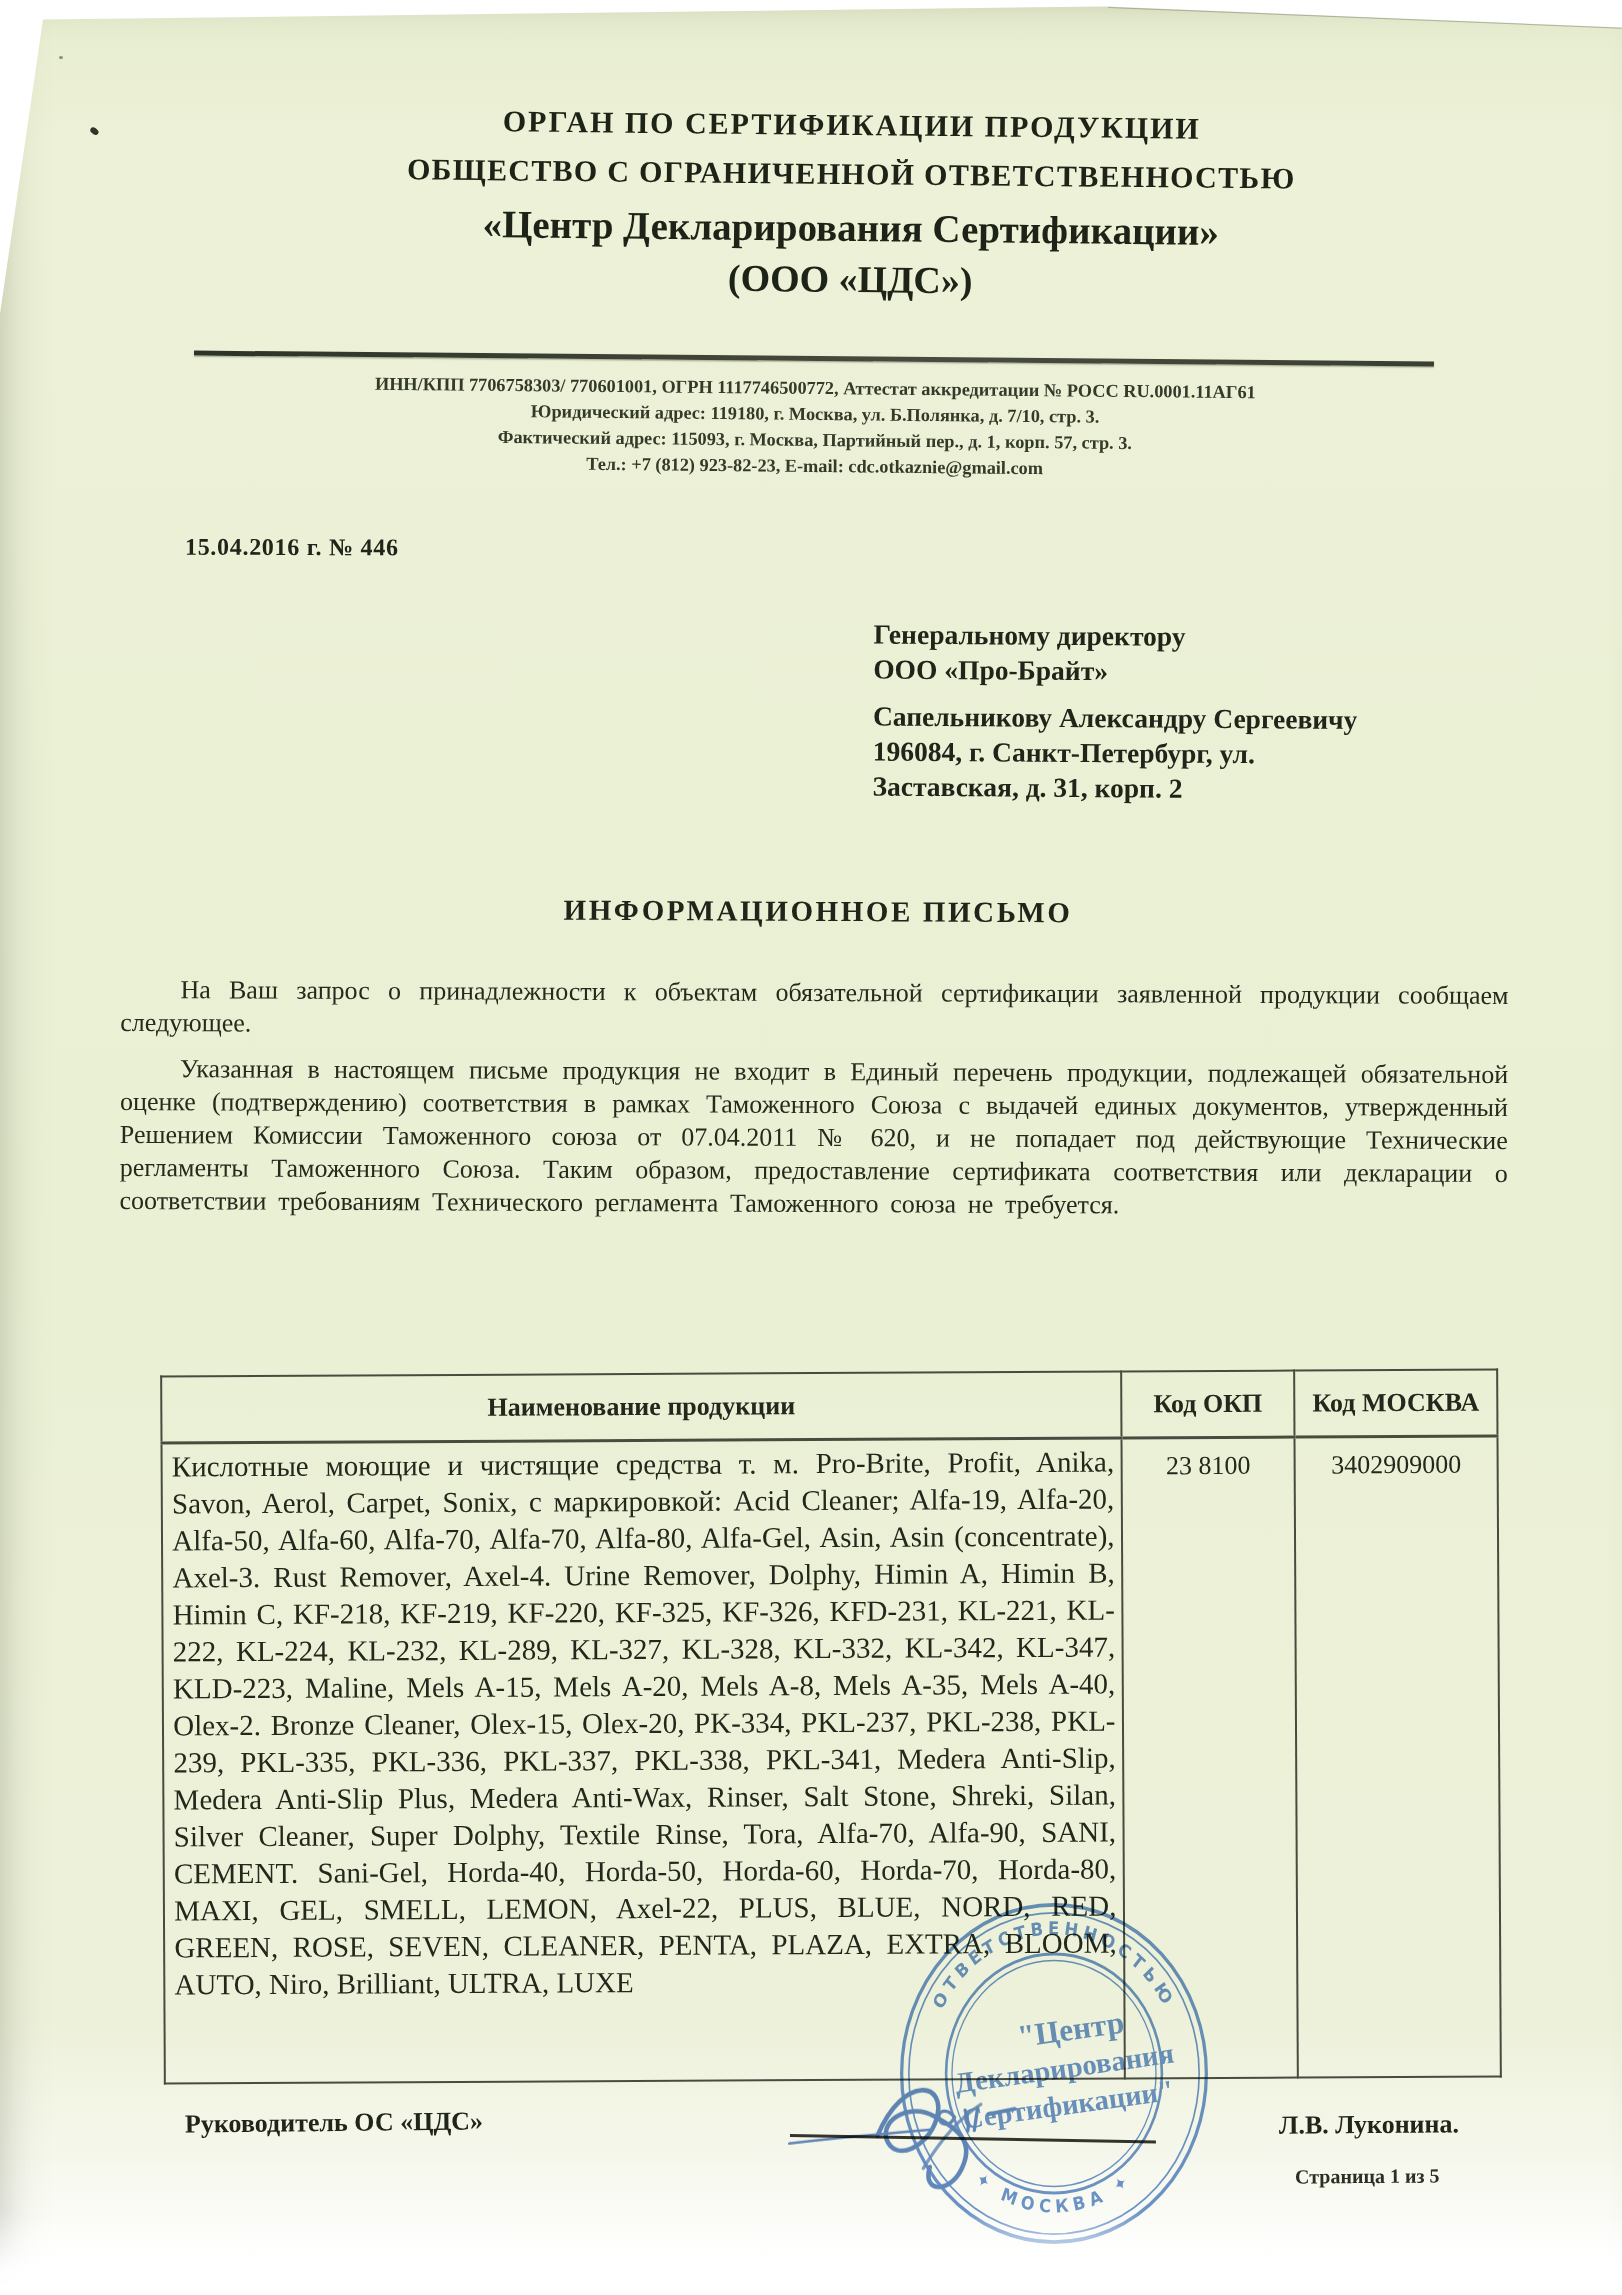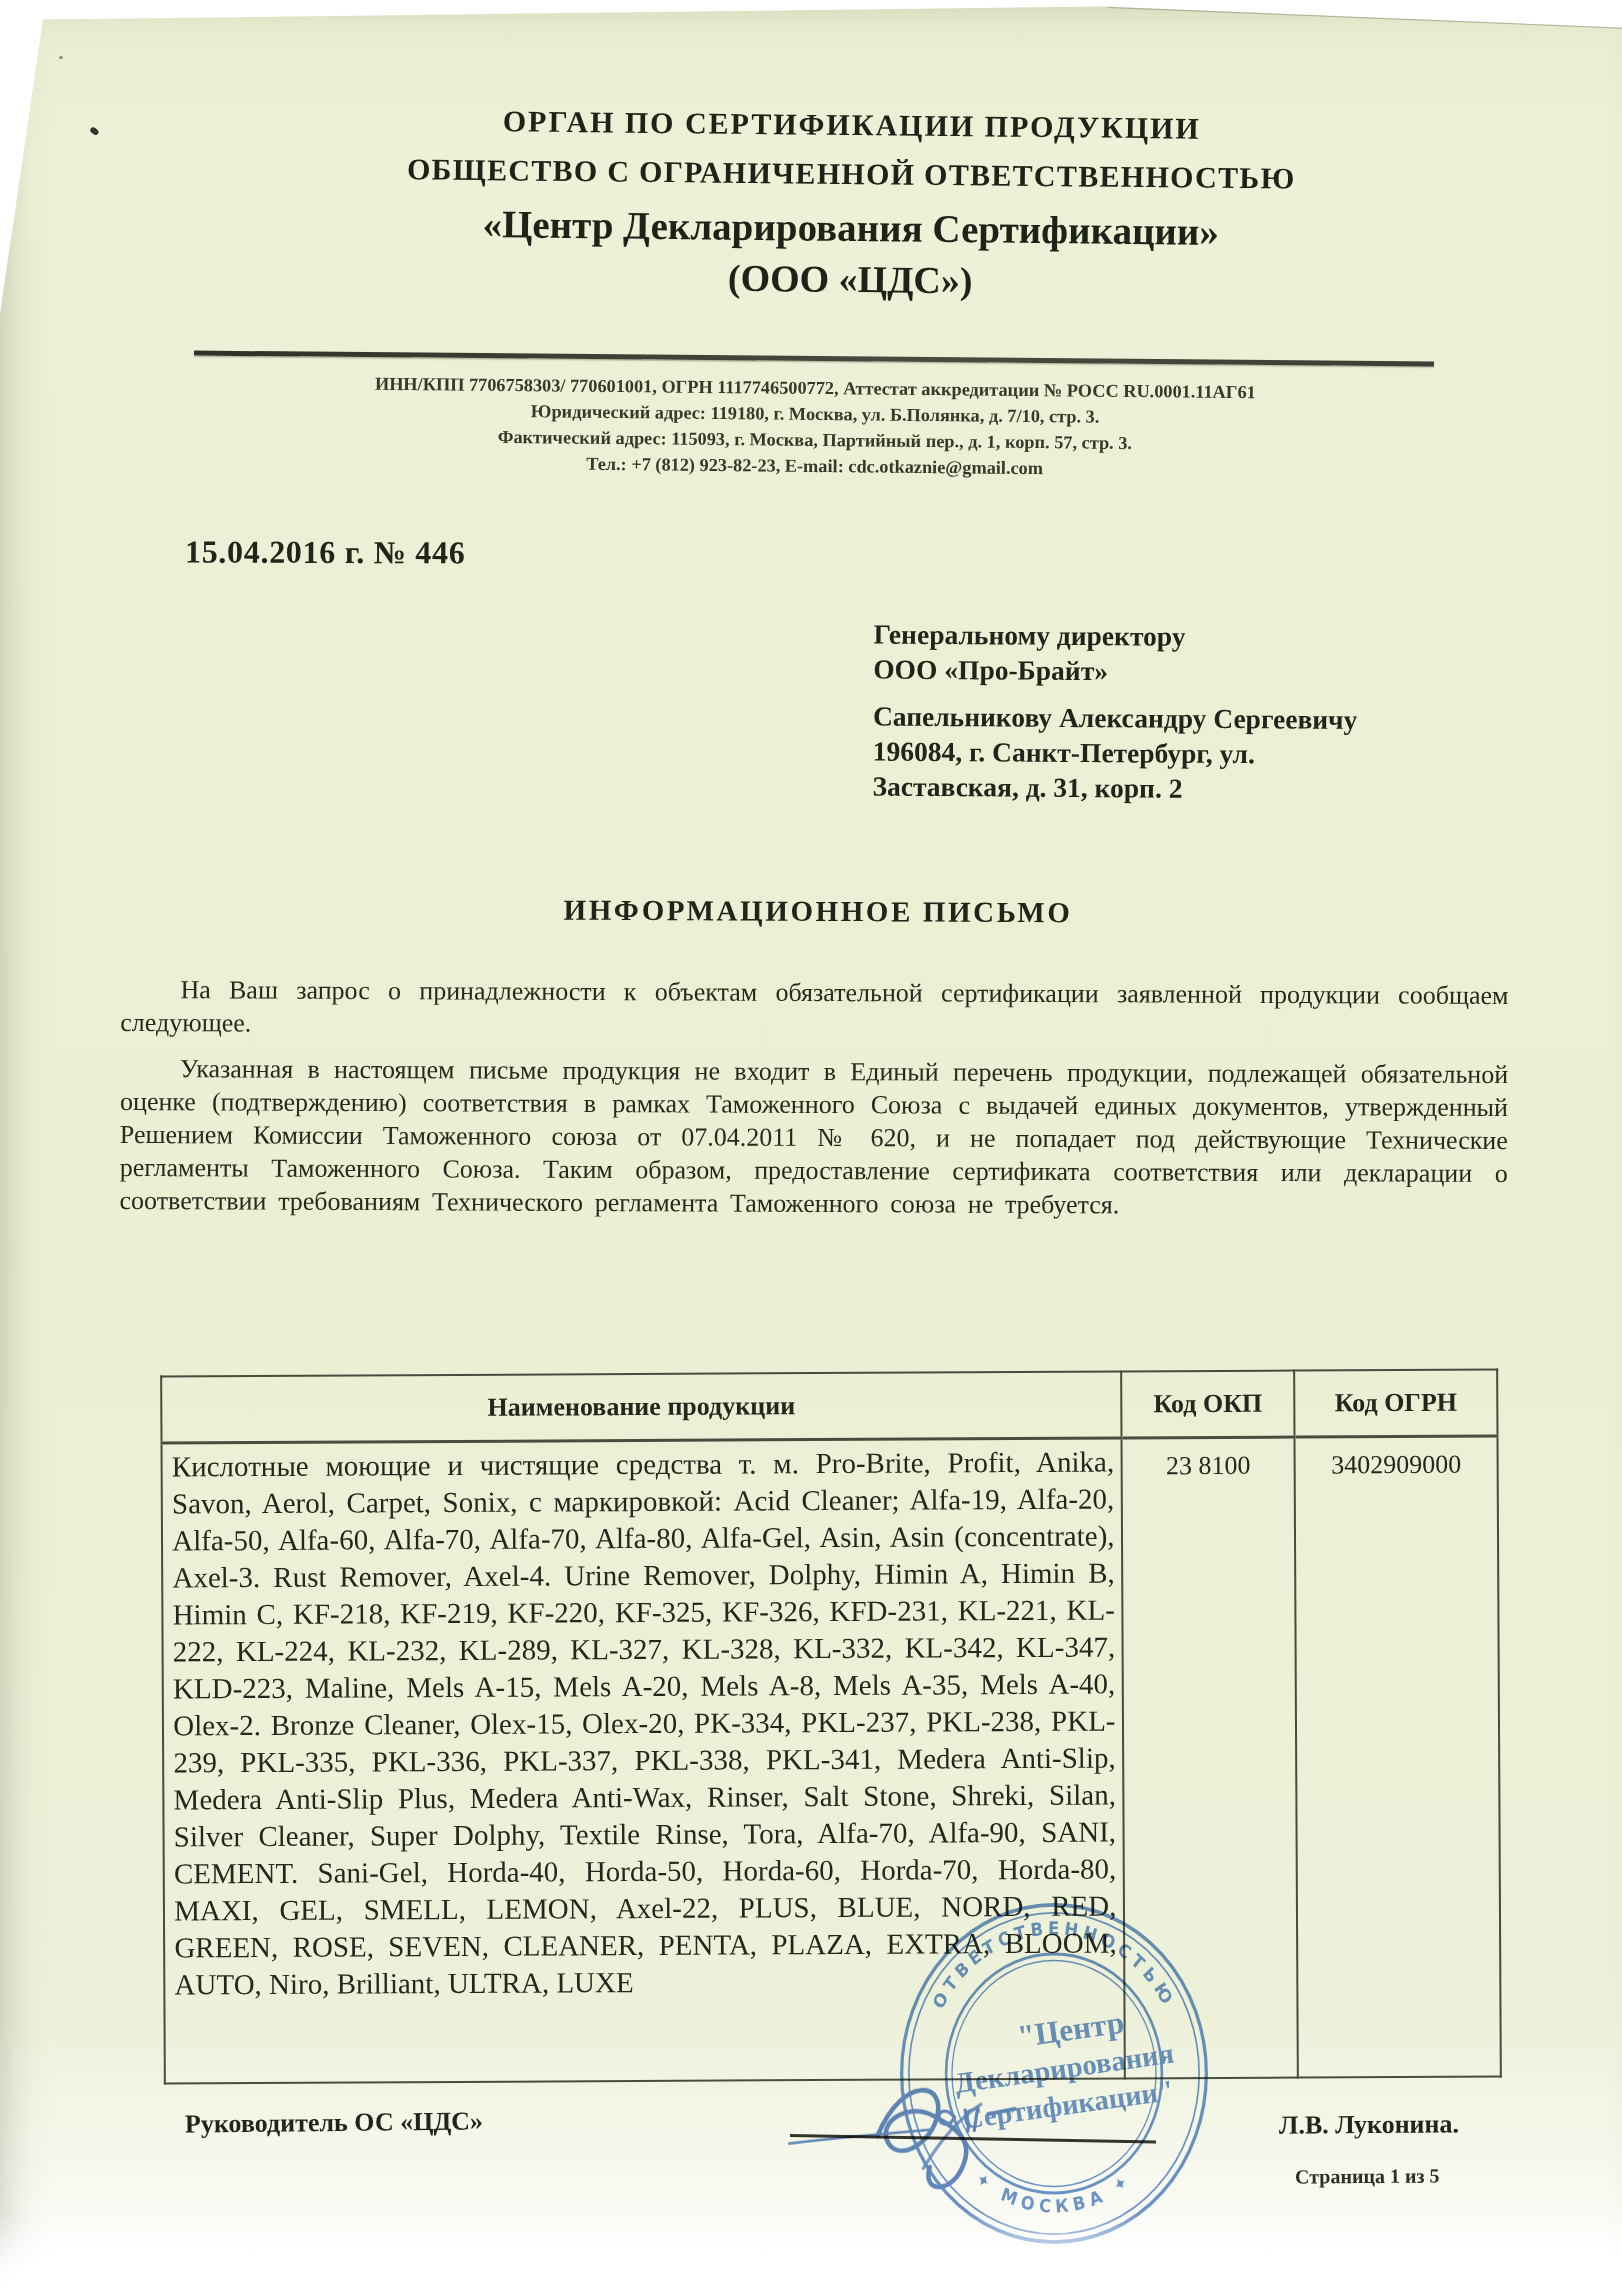--- a/index.html
+++ b/index.html
@@ -44,21 +44,21 @@
     background:linear-gradient(90deg,#2e3328,#474c3e 60%,#3a3f33);
     transform:rotate(0.5deg);box-shadow:0 1.3px 1.3px rgba(90,95,75,.4);
   }
   .details{
     position:absolute;left:79px;top:375px;width:1472px;text-align:center;
     font-size:18.3px;line-height:26px;font-weight:700;color:#333a29;
     transform:rotate(0.55deg);
   }
   
   .refline{
-    position:absolute;left:185px;top:534px;font-size:32px;font-weight:700;
+    position:absolute;left:185px;top:534px;font-size:24px;font-weight:700;
     letter-spacing:0.7px;transform:rotate(0.2deg);color:#20251a;
   }
   .addressee{
     position:absolute;left:873px;top:619px;width:687px;
     font-size:27.5px;line-height:35px;font-weight:700;transform:rotate(0.4deg);
     color:#20251a;
   }
   .addressee .gap{margin-top:11.8px;}
   
   .doc-title{
@@ -158,21 +158,21 @@
 <table class="prod-table">
   <colgroup>
     <col class="col-name">
       <col class="col-okp">
       <col class="col-tnved">
   </colgroup>
   <thead>
     <tr>
       <th>Наименование продукции</th>
       <th>Код ОКП</th>
-      <th>Код ОГРН</th>
+      <th>Код МОСКВА</th>
     </tr>
   </thead>
   <tbody>
     <tr>
       <td class="cell-name">Кислотные моющие и чистящие средства т. м. Pro-Brite, Profit, Anika, Savon, Aerol, Carpet, Sonix, с маркировкой: Acid Cleaner; Alfa-19, Alfa-20, Alfa-50, Alfa-60, Alfa-70, Alfa-70, Alfa-80, Alfa-Gel, Asin, Asin (concentrate), Axel-3. Rust Remover, Axel-4. Urine Remover, Dolphy, Himin A, Himin B, Himin C, KF-218, KF-219, KF-220, KF-325, KF-326, KFD-231, KL-221, KL-222, KL-224, KL-232, KL-289, KL-327, KL-328, KL-332, KL-342, KL-347, KLD-223, Maline, Mels A-15, Mels A-20, Mels A-8, Mels A-35, Mels A-40, Olex-2. Bronze Cleaner, Olex-15, Olex-20, PK-334, PKL-237, PKL-238, PKL-239, PKL-335, PKL-336, PKL-337, PKL-338, PKL-341, Medera Anti-Slip, Medera Anti-Slip Plus, Medera Anti-Wax, Rinser, Salt Stone, Shreki, Silan, Silver Cleaner, Super Dolphy, Textile Rinse, Tora, Alfa-70, Alfa-90, SANI, CEMENT. Sani-Gel, Horda-40, Horda-50, Horda-60, Horda-70, Horda-80, MAXI, GEL, SMELL, LEMON, Axel-22, PLUS, BLUE, NORD, RED, GREEN, ROSE, SEVEN, CLEANER, PENTA, PLAZA, EXTRA, BLOOM, AUTO, Niro, Brilliant, ULTRA, LUXE</td>
       <td class="cell-code">23 8100</td>
       <td class="cell-code">3402909000</td>
     </tr>
   </tbody>
 </table>

